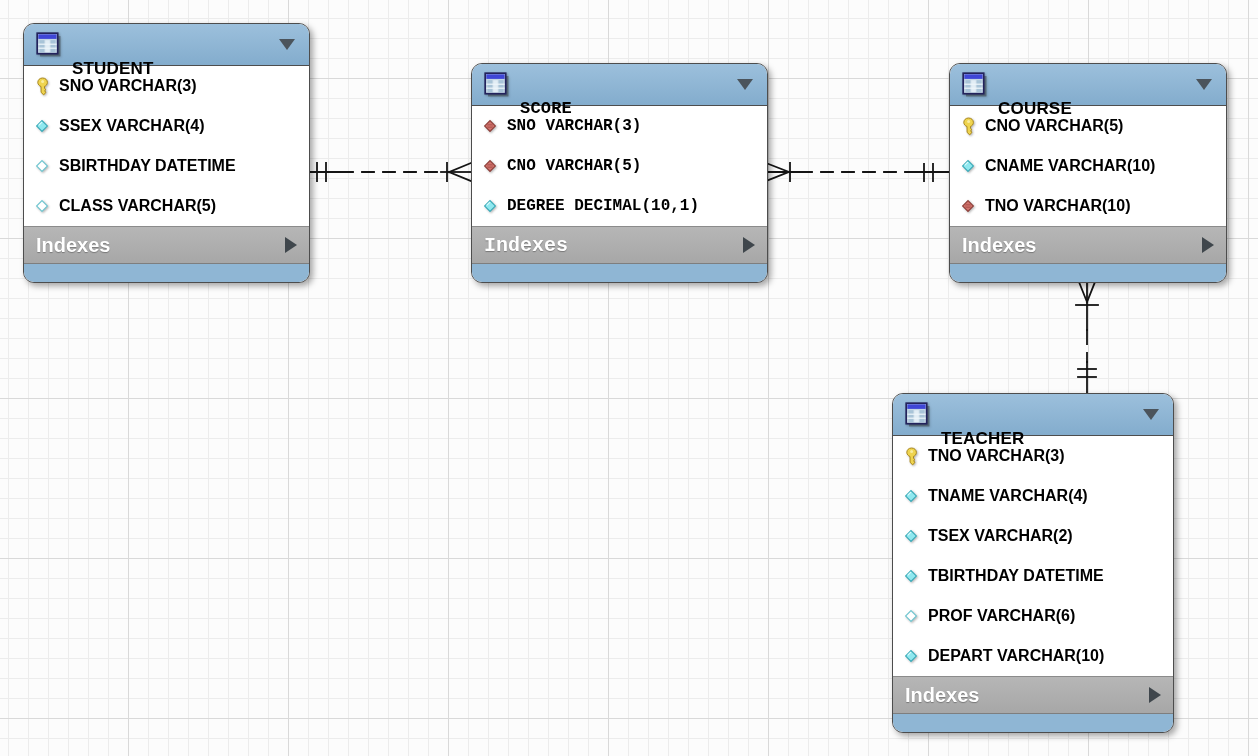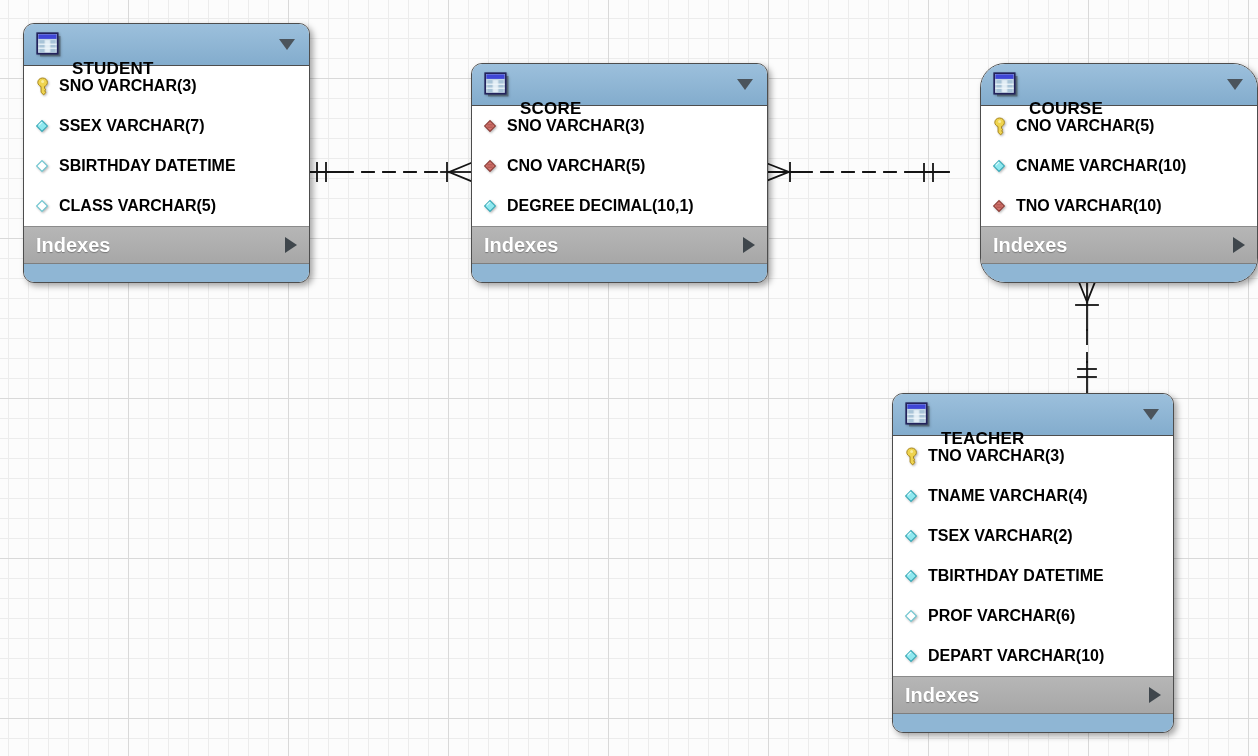--- a/index.html
+++ b/index.html
@@ -135,21 +135,21 @@
         </svg>
       </span>
     <span>SNO VARCHAR(3)</span>
   </div>
   <div class="t-row">
     <span class="icn">
         <svg width="14" height="14" viewBox="0 0 14 14">
           <use href="#ico-diamond-nn"></use>
         </svg>
       </span>
-    <span>SSEX VARCHAR(7)</span>
+    <span>SSEX VARCHAR(4)</span>
   </div>
   <div class="t-row">
     <span class="icn">
         <svg width="14" height="14" viewBox="0 0 14 14">
           <use href="#ico-diamond-null"></use>
         </svg>
       </span>
     <span>SBIRTHDAY DATETIME</span>
   </div>
   <div class="t-row">
@@ -160,21 +160,21 @@
       </span>
     <span>CLASS VARCHAR(5)</span>
   </div>
   <div class="t-indexes">
     <span>Indexes</span>
     <span class="tri-right"></span>
   </div>
   <div class="t-footer"></div>
 </div>
 
-<div class="table" style="left:471px;top:63px;width:295px;">
+<div class="table" style="left:471px;top:63px;width:295px;font-family:Liberation Mono, monospace;">
   <div class="t-header">
     <span class="icn" style="width:26px;flex-basis:26px">
         <svg width="26" height="26">
           <use href="#ico-table"></use>
         </svg>
       </span>
     <span class="t-title">SCORE</span>
     <span class="tri-down"></span>
   </div>
   <div class="t-row">
@@ -201,21 +201,21 @@
       </span>
     <span>DEGREE DECIMAL(10,1)</span>
   </div>
   <div class="t-indexes">
     <span>Indexes</span>
     <span class="tri-right"></span>
   </div>
   <div class="t-footer"></div>
 </div>
 
-<div class="table" style="left:980px;top:63px;width:276px;border-radius:25px;">
+<div class="table" style="left:949px;top:63px;width:276px;">
   <div class="t-header">
     <span class="icn" style="width:26px;flex-basis:26px">
         <svg width="26" height="26">
           <use href="#ico-table"></use>
         </svg>
       </span>
     <span class="t-title">COURSE</span>
     <span class="tri-down"></span>
   </div>
   <div class="t-row">

